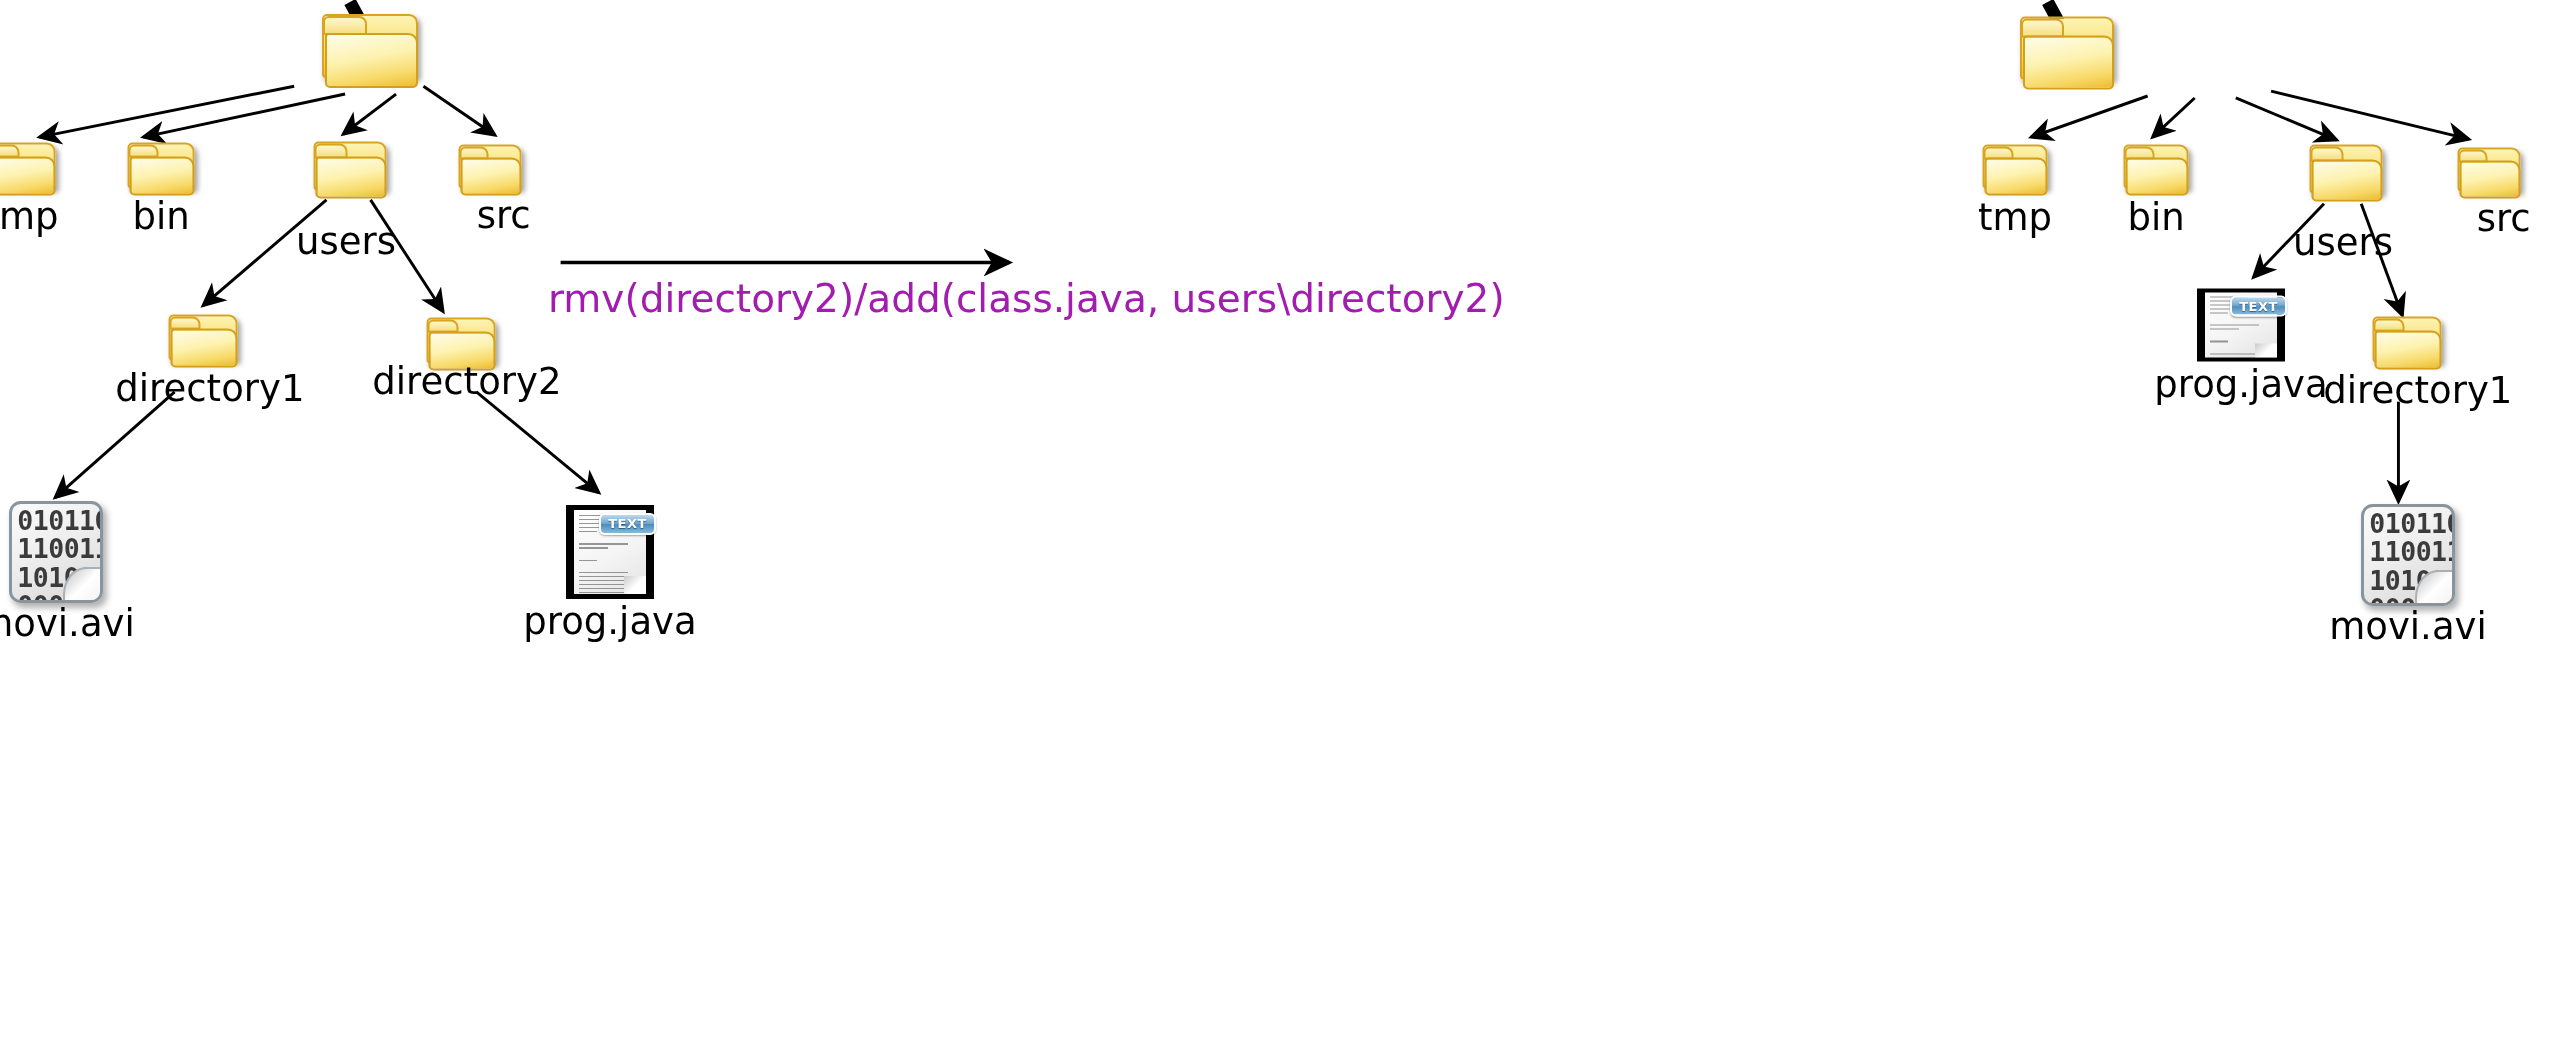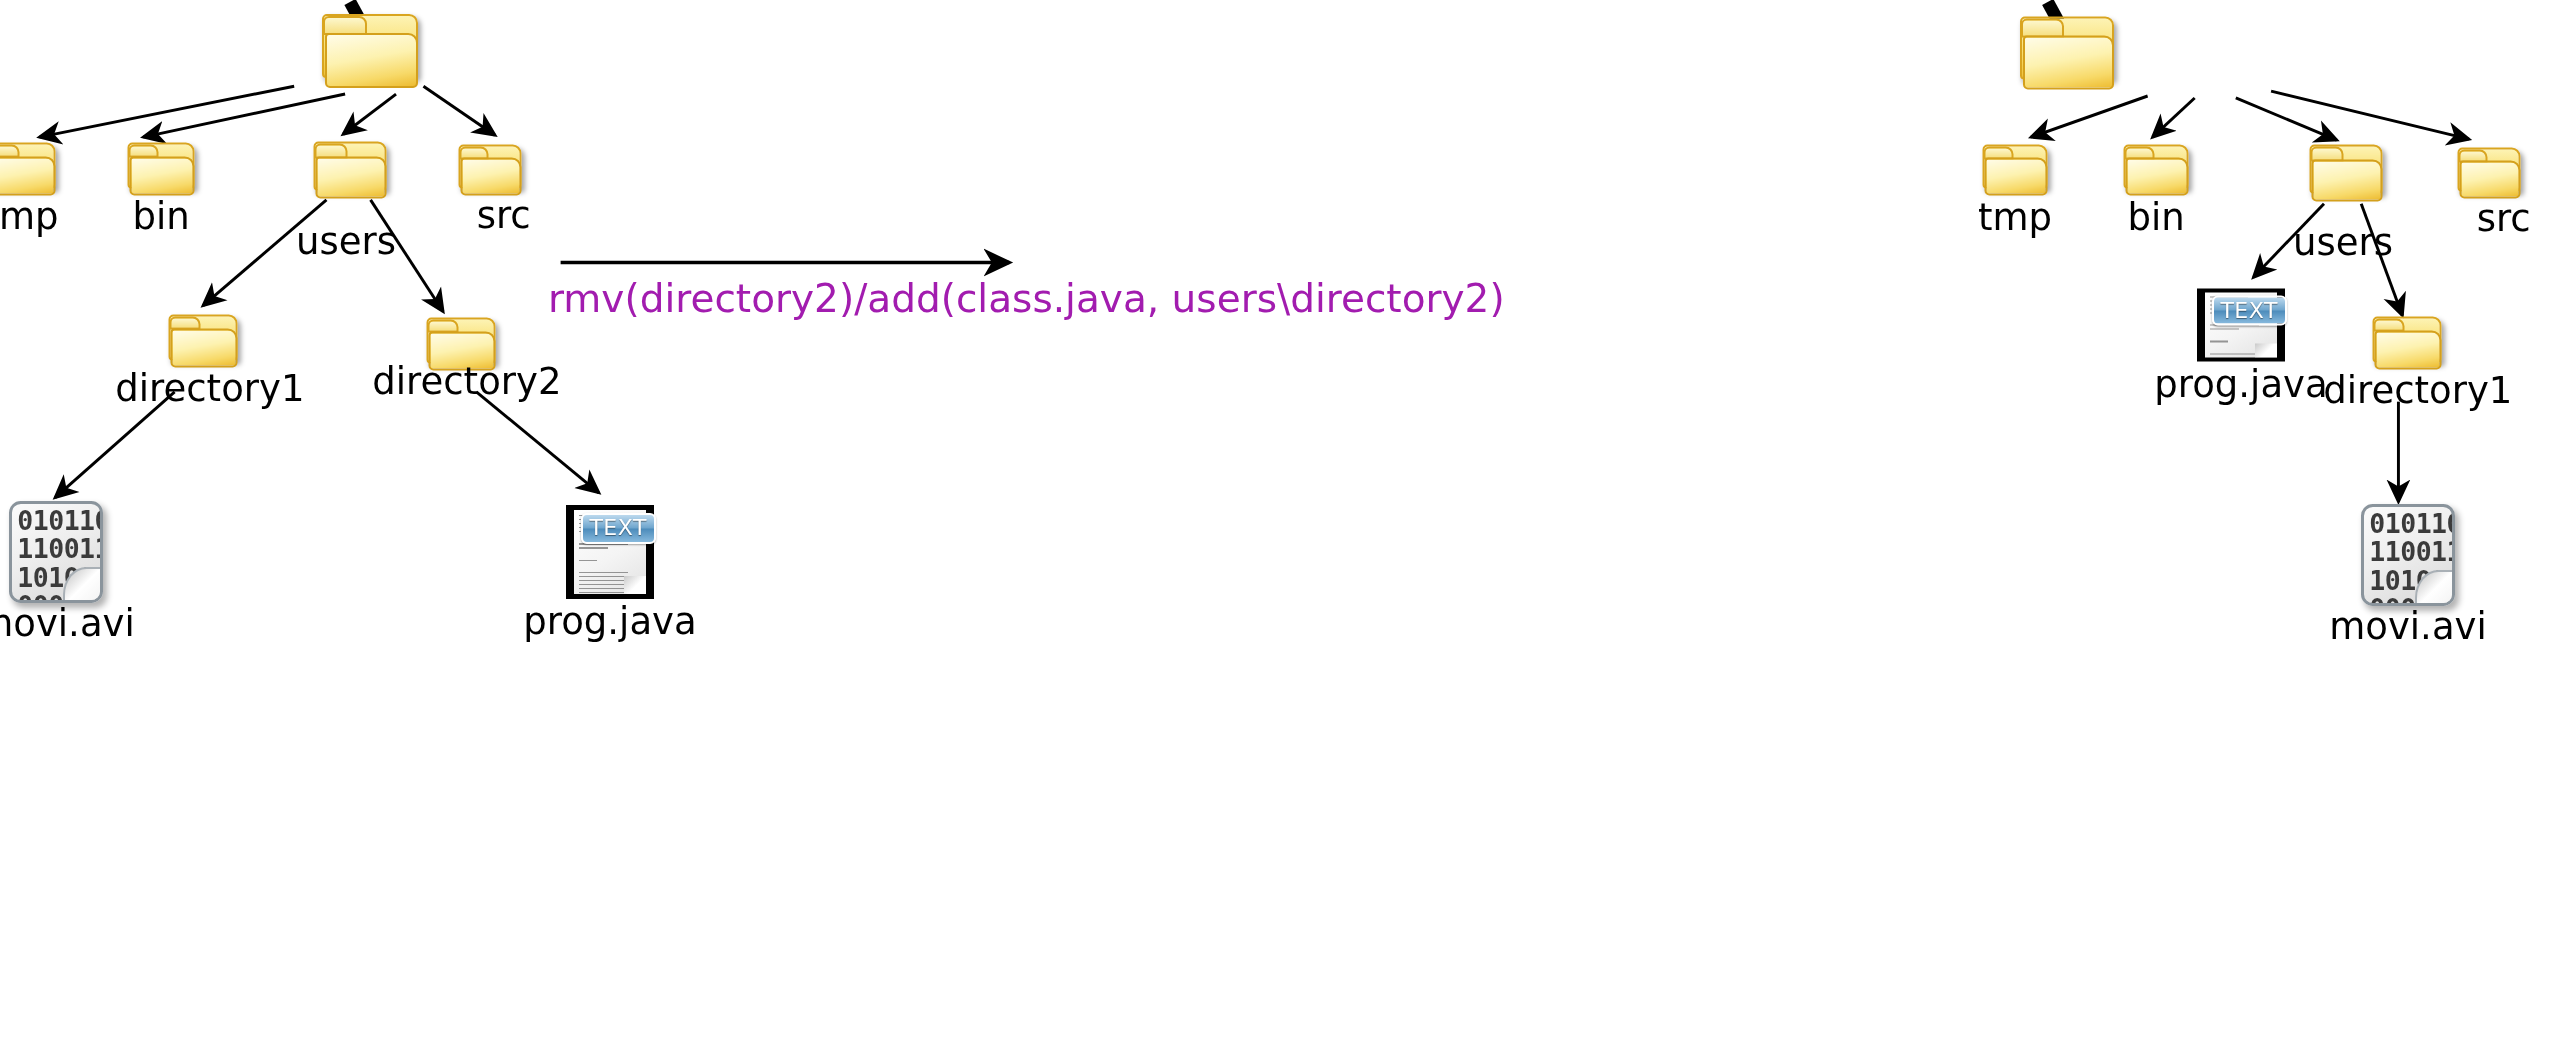--- a/index.html
+++ b/index.html
@@ -124,22 +124,22 @@
   .textdoc .ln.gap { background: transparent; height: 5.9px; }
   .textdoc .badge {
     position: absolute;
     right: -2%;
     top: 9%;
     padding: 2px 6.9px 2.9px 6.9px;
     background: linear-gradient(180deg, #bcd9ee 0%, #6ea5cd 48%, #4d8cbb 52%, #87b9dd 100%);
     border: 2px solid #ffffff;
     border-radius: 5.9px;
     color: #ffffff;
-    font-size: 22px;
-    font-weight: normal;
+    font-size: 13px;
+    font-weight: bold;
     letter-spacing: 0.5px;
     line-height: 1;
     font-family: "DejaVu Sans", "Liberation Sans", sans-serif;
     text-shadow: 0 1px 1px rgba(0,0,0,.45);
     box-shadow: 0 1px 2px rgba(0,0,0,.35);
   }
 
   
   .binfile {
     position: absolute;

